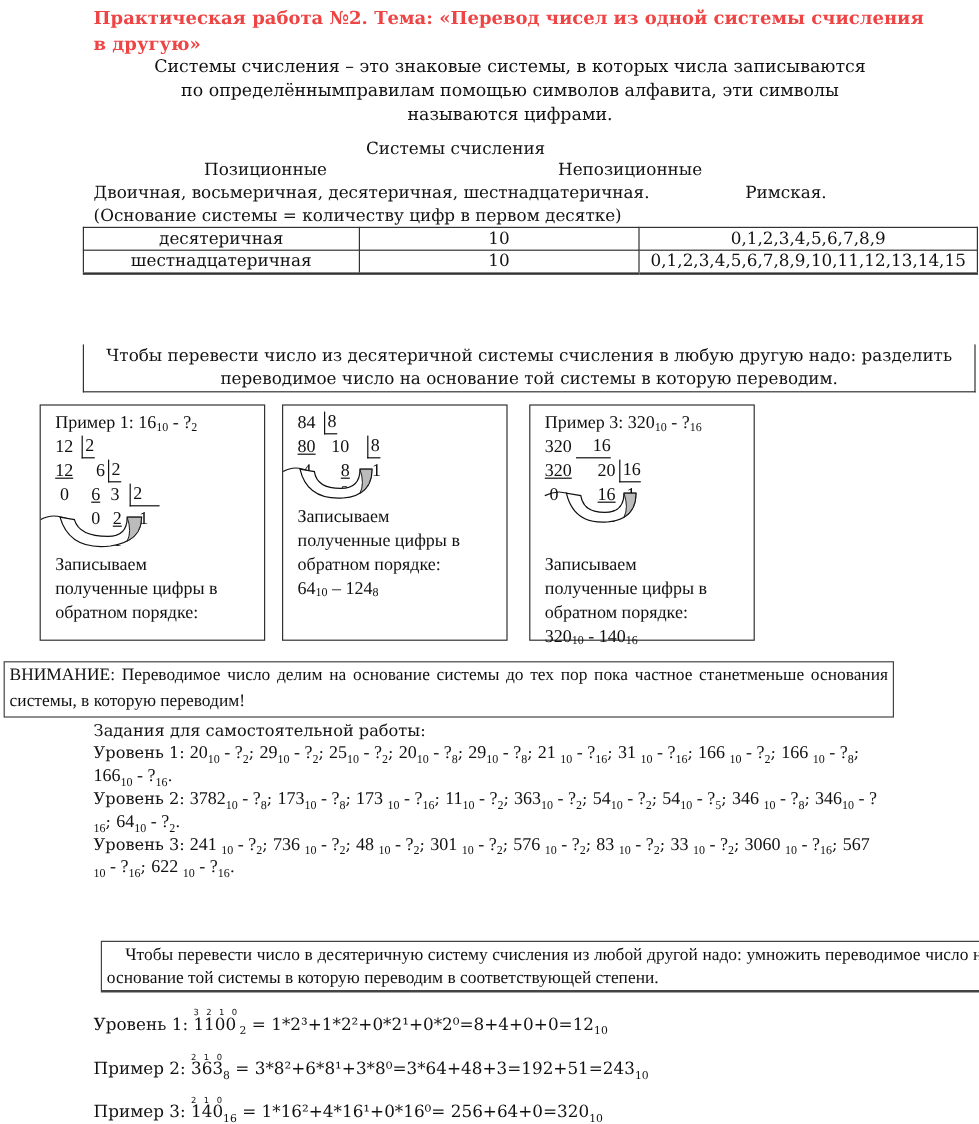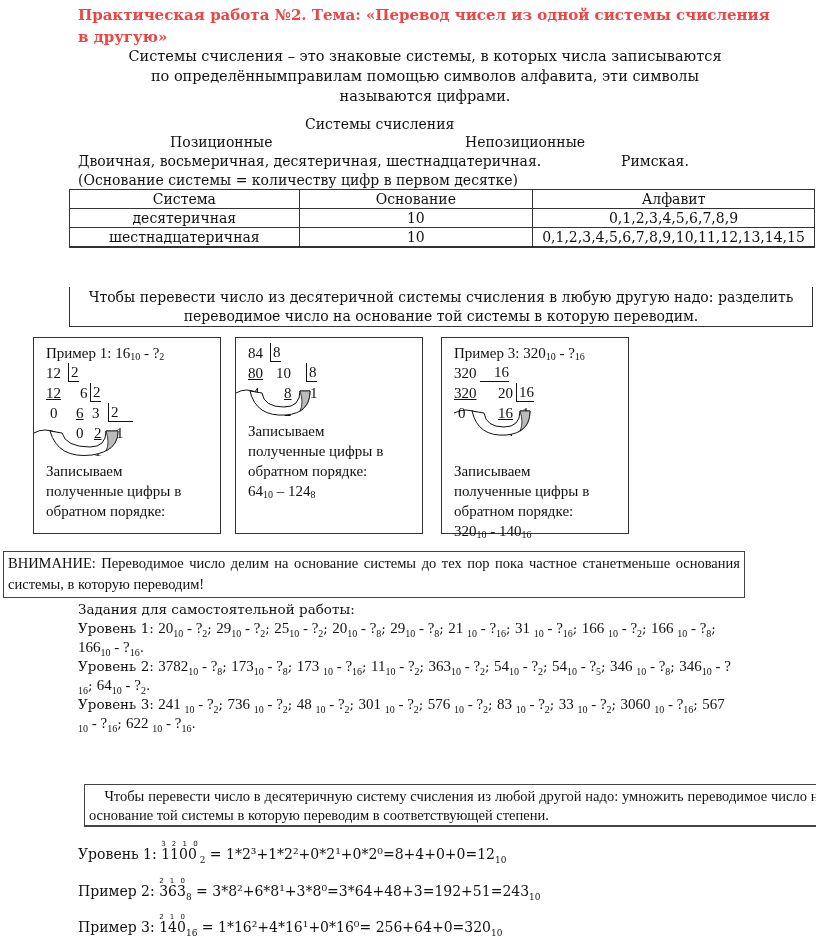--- a/index.html
+++ b/index.html
@@ -123,25 +123,20 @@
 <div class="abs serif-ui roman">Римская.</div>
 <div class="abs serif-ui base-note">(Основание системы = количеству цифр в первом десятке)</div>
 
 <table class="systems">
   <colgroup>
       <col style="width:230px">
       <col style="width:234px">
       <col style="width:282px">
     </colgroup>
   <tbody>
-      <tr>
-    <th>Система</th>
-    <th>Основание</th>
-    <th>Алфавит</th>
-  </tr>
   <tr>
     <td>десятеричная</td>
     <td>10</td>
     <td>0,1,2,3,4,5,6,7,8,9</td>
   </tr>
   <tr class="last">
     <td>шестнадцатеричная</td>
     <td>10</td>
     <td>0,1,2,3,4,5,6,7,8,9,10,11,12,13,14,15</td>
   </tr>

